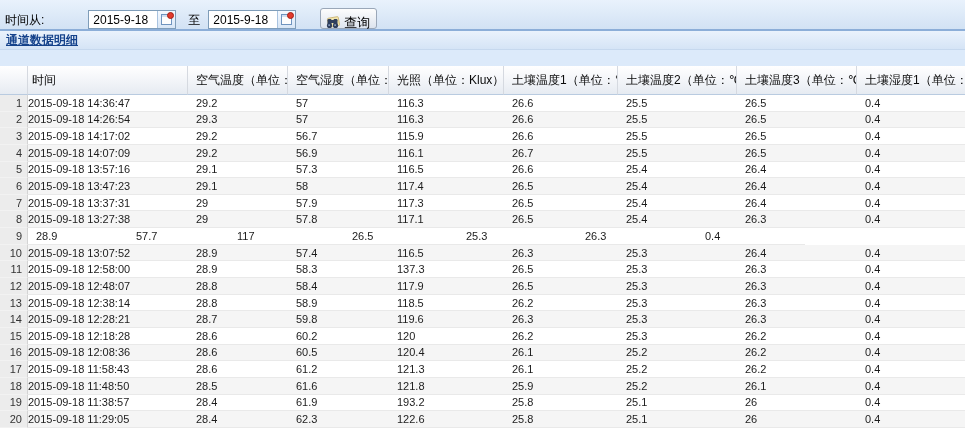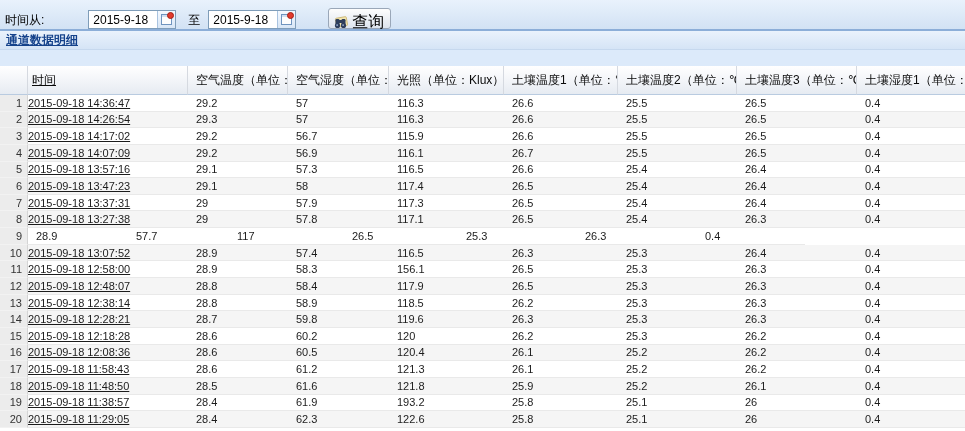--- a/index.html
+++ b/index.html
@@ -52,28 +52,28 @@
     content: "";
     position: absolute;
     right: -3px; top: -3px;
     width: 5px; height: 5px;
     border-radius: 50%;
     background: #e23a2e;
     border: 1px solid #a32015;
   }
   .sep-label { margin: 0 8px 0 12px; color: #000; }
   .query-btn {
-    margin-left: 32px;
+    margin-left: 24px;
     height: 21px;
     display: inline-flex; align-items: center;
     padding: 8px 6px 0 4px;
     background: linear-gradient(#fdfdfd, #dde4ee);
     border: 1px solid #9aa7b8;
     border-radius: 3px;
-    font-size: 16px;
+    font-size: 13px;
     cursor: pointer;
     color: #000;
   }
   .query-btn svg { margin-right: 3px; }
 
   
   .panel-header {
     height: 19px;
     background: linear-gradient(#eaf2fc, #d5e4f6);
     display: flex; align-items: center;
@@ -118,21 +118,21 @@
     border-right: 1px solid #d4d4d4;
     border-bottom: 1px solid #f2f2f2;
     color: #333;
     justify-content: flex-end;
     padding: 0 5px 0 0;
   }
   .cell.c1 { padding-left: 0; }
 
   
   .c0 { width: 28px; }
-  .c1 { width: 160px; text-decoration: underline; }
+  .c1 { width: 160px; }
   .c2 { width: 100px; }
   .c3 { width: 101px; }
   .c4 { width: 115px; }
   .c5 { width: 114px; }
   .c6 { width: 119px; }
   .c7 { width: 120px; }
   .c8 { width: 108px; border-right: none; }
 </style>
 </head>
 <body>
@@ -296,21 +296,21 @@
         <div class="cell c5">26.3</div>
         <div class="cell c6">25.3</div>
         <div class="cell c7">26.4</div>
         <div class="cell c8">0.4</div>
       </div>
       <div class="grid-row">
         <div class="cell c0">11</div>
         <div class="cell c1">2015-09-18 12:58:00</div>
         <div class="cell c2">28.9</div>
         <div class="cell c3">58.3</div>
-        <div class="cell c4">156.1</div>
+        <div class="cell c4">137.3</div>
         <div class="cell c5">26.5</div>
         <div class="cell c6">25.3</div>
         <div class="cell c7">26.3</div>
         <div class="cell c8">0.4</div>
       </div>
       <div class="grid-row alt">
         <div class="cell c0">12</div>
         <div class="cell c1">2015-09-18 12:48:07</div>
         <div class="cell c2">28.8</div>
         <div class="cell c3">58.4</div>

